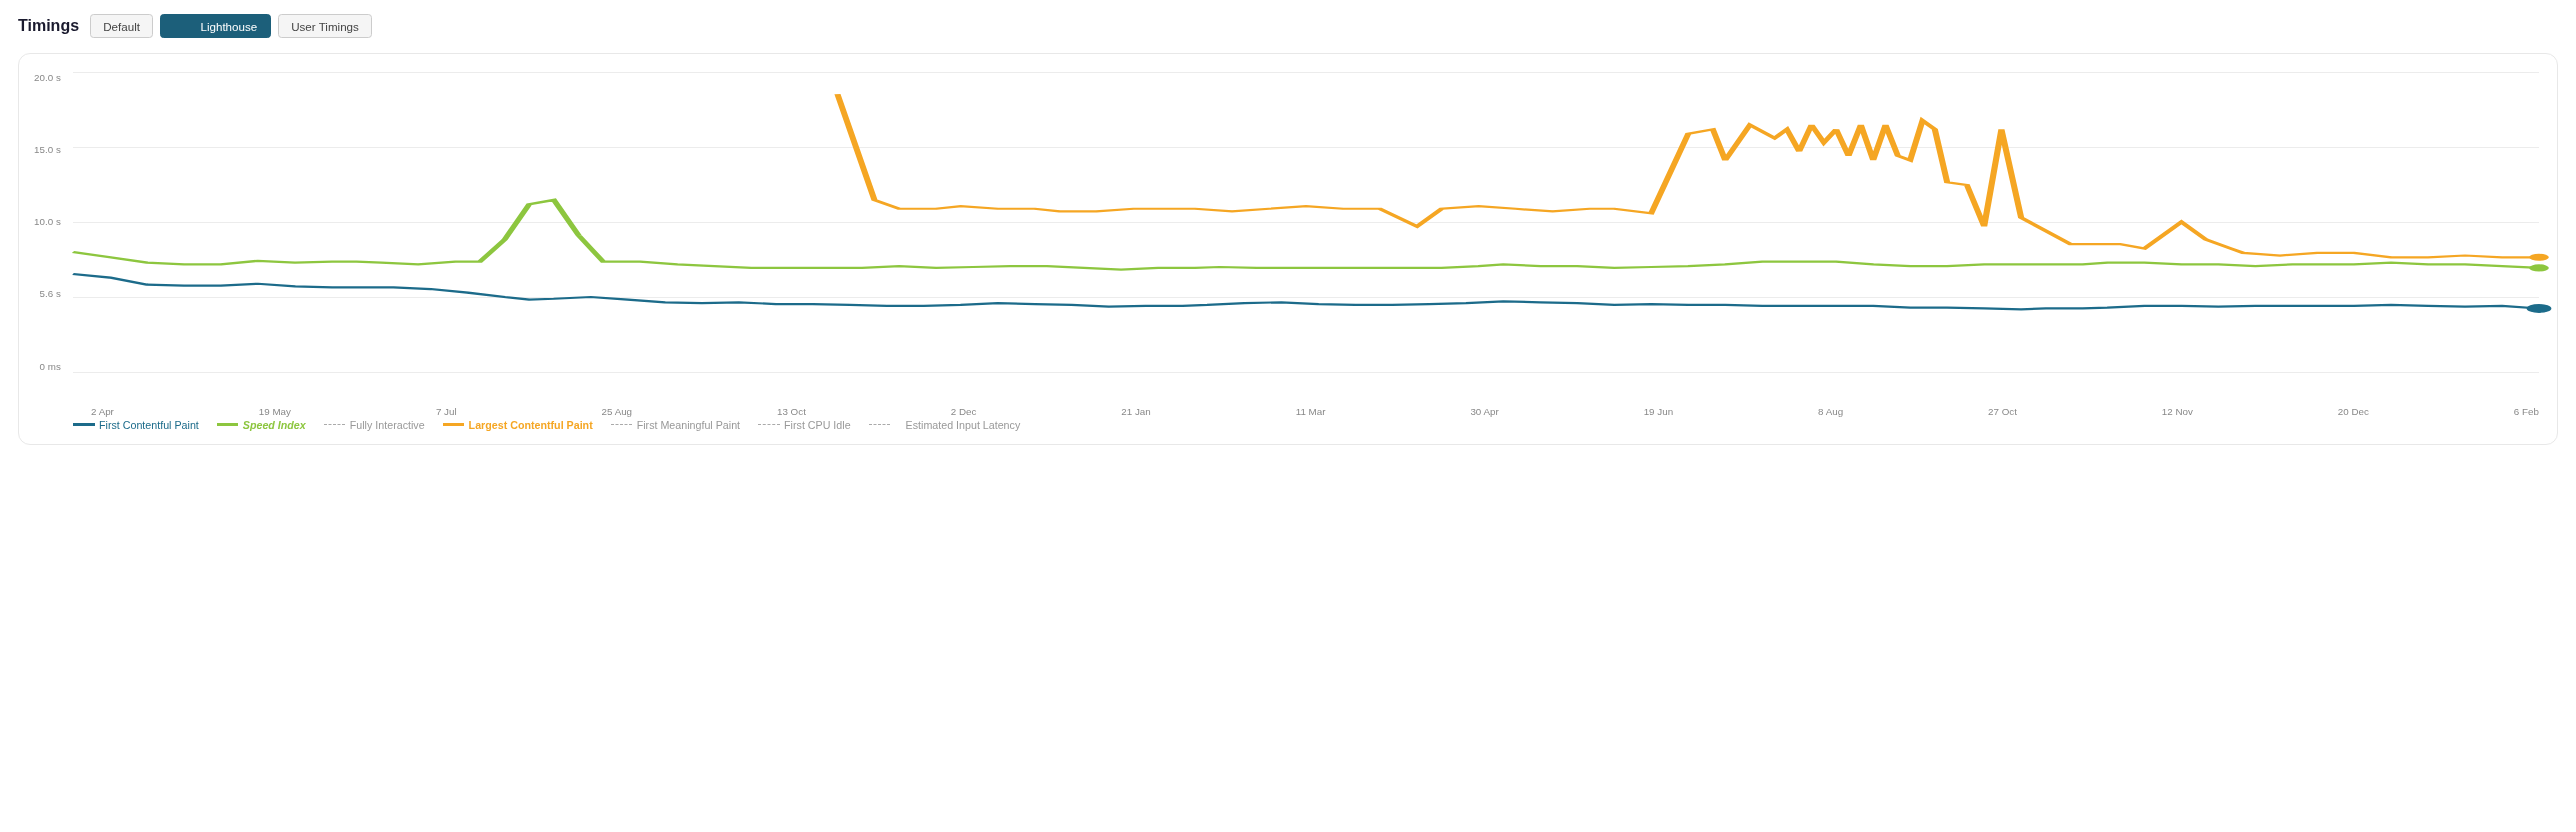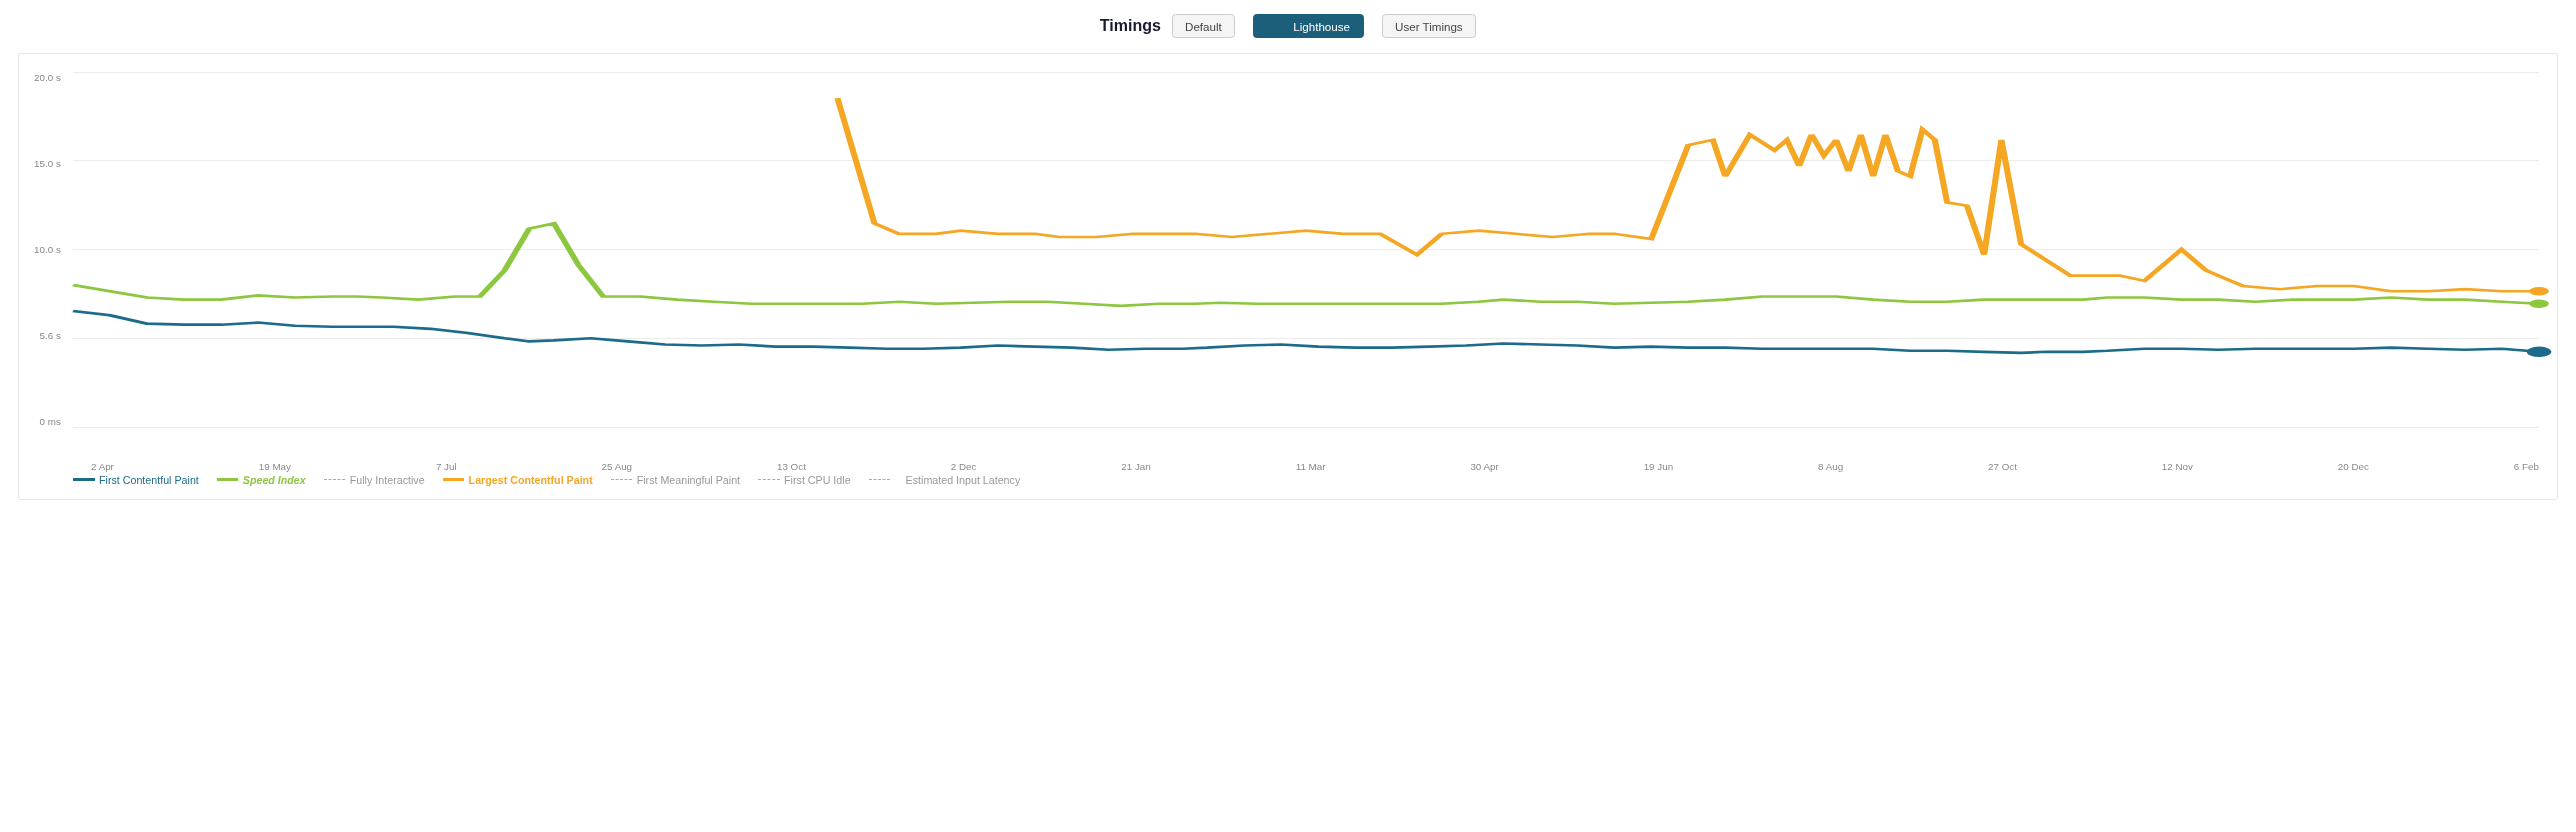--- a/index.html
+++ b/index.html
@@ -1,23 +1,23 @@
 <!DOCTYPE html>
 <html style="font-size:14.3px"><head>
   <meta charset="utf-8">
   <style>
     * { box-sizing: border-box; margin: 0; padding: 0; }
     body { background: #fff; font-family: -apple-system, BlinkMacSystemFont, 'Segoe UI', sans-serif; font-size: 11.6px; color: #333; }
     .container { padding: 14.3px 18px; width: 100%; }
-    .header { display: flex; align-items: center; gap: 10.7px; margin-bottom: 14.3px; justify-content: center; }
+    .header { display: flex; align-items: center; gap: 10.7px; margin-bottom: 14.3px; }
     .title { font-size: 16px; font-weight: 600; color: #1a1a2e; }
-    .tab-group { display: flex; gap: 18px; }
+    .tab-group { display: flex; gap: 7px; }
     .tab { padding: 4.5px 12.5px; border-radius: 3.6px; border: 0.9px solid #ccc; background: #f5f5f5; cursor: pointer; font-size: 11.6px; color: #444; }
     .tab.active { background: #1c5f7a; color: #fff; border-color: #1c5f7a; padding-left: 39px; }
-    .chart-wrapper { position: relative; width: 100%; height: 447px; border: 0.9px solid #e8e8e8; border-radius: 2px; padding: 18px 54px 72px 54px; }
+    .chart-wrapper { position: relative; width: 100%; height: 392px; border: 0.9px solid #e8e8e8; border-radius: 12px; padding: 18px 54px 72px 54px; }
     .y-axis { position: absolute; left: 0; top: 18px; bottom: 72px; width: 49px; display: flex; flex-direction: column; justify-content: space-between; align-items: flex-end; padding-right: 7.2px; }
     .y-label { font-size: 9.8px; color: #888; }
     .x-axis { position: absolute; bottom: 27px; left: 54px; right: 18px; display: flex; justify-content: space-between; margin-left: 18px; }
     .x-label { font-size: 9.8px; color: #888; }
     .chart-area { position: absolute; left: 54px; right: 18px; top: 18px; bottom: 72px; }
     .grid-line { position: absolute; left: 0; right: 0; border-top: 0.9px solid #ececec; }
     .legend { position: absolute; bottom: 0; left: 54px; right: 18px; display: flex; gap: 18px; align-items: center; flex-wrap: wrap; height: 45px; padding-top: 7.2px; }
     .legend-item { display: flex; align-items: center; gap: 4.5px; font-size: 10.7px; }
     .legend-line { width: 21.5px; height: 1.8px; }
     svg.chart-svg { position: absolute; left: 0; top: 0; width: 100%; height: 100%; overflow: visible; }

